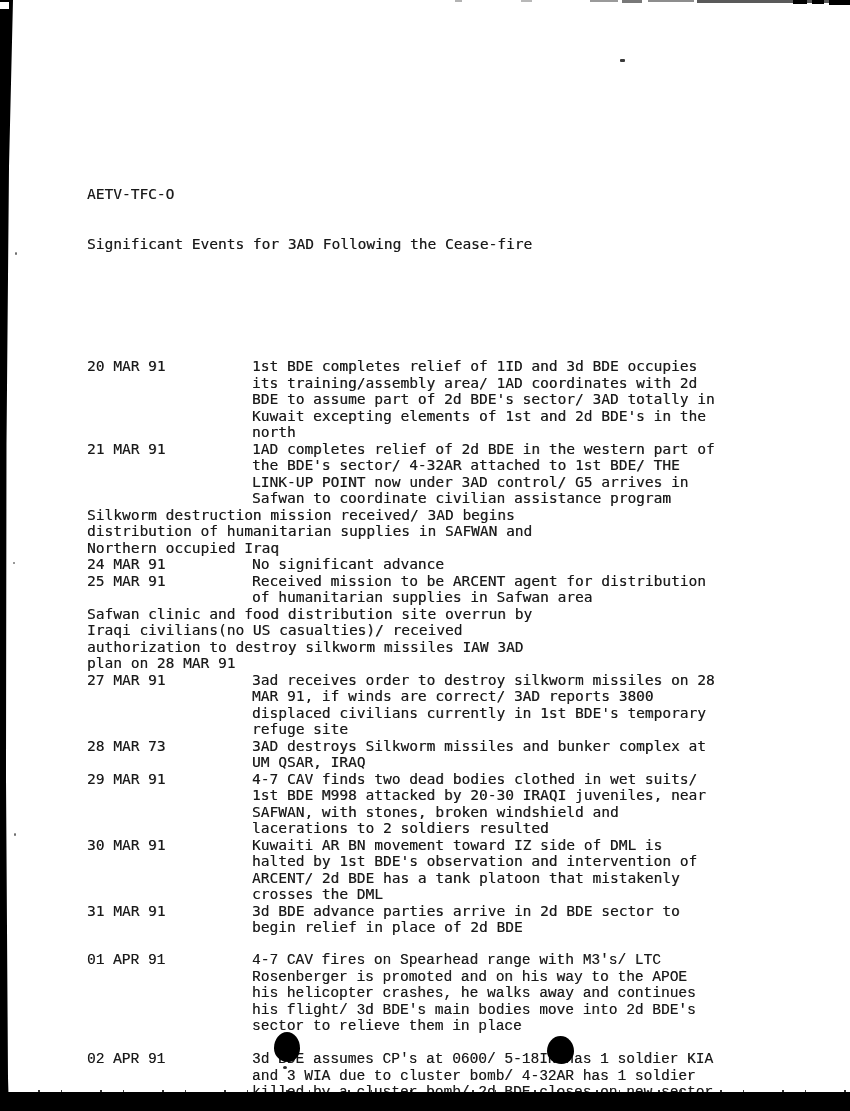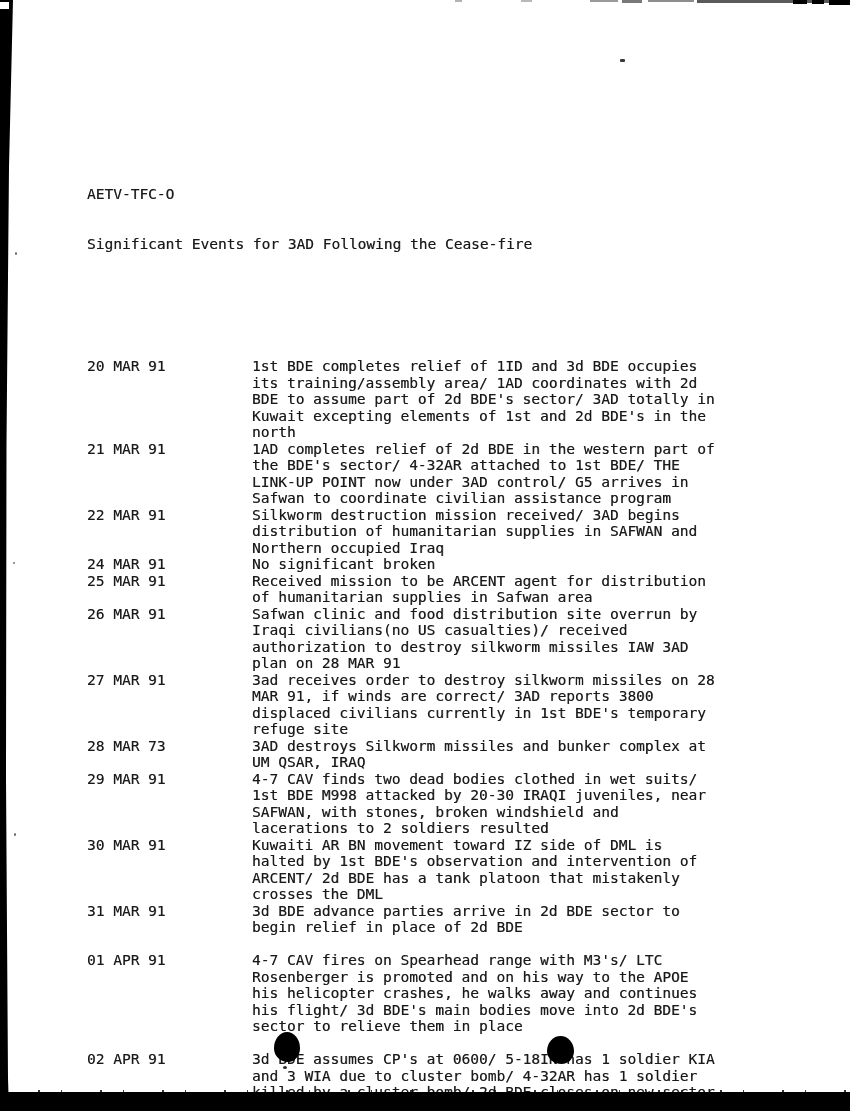--- a/index.html
+++ b/index.html
@@ -11,21 +11,21 @@
   
   .content {
     position: absolute; left: 87px; top: 120px; width: 720px;
     font-size: 14.5px; line-height: 16.5px; color: #191919;
     white-space: pre;
     text-shadow: 0.35px 0 0 rgba(20,20,20,0.55);
   }
   .doc-header { white-space: pre; }
   .entries { margin-top: 40px; }
   .entry { display: flex; gap: 45px; }
-  .entry.gap { margin-top: 16.5px; }
+  .entry.gap { margin-top: 16.5px; font-family: Liberation Mono, monospace; }
   .entry-date { width: 120px; flex: 0 0 120px; }
   .entry-text { white-space: pre; }
 
   
   .edge-left {
     position: absolute; left: 0; top: 0; width: 14px; height: 1111px; background: #000;
     clip-path: polygon(0 0, 13px 0, 9px 15%, 6.5px 40%, 6px 70%, 8px 97%, 9px 100%, 0 100%);
   }
   .edge-notch { position: absolute; left: 0; top: 2px; width: 9px; height: 7px; background: #fff; z-index: 2; }
   .edge-bottom { position: absolute; left: 0; top: 1092px; width: 850px; height: 19px; background: #000; }
@@ -84,33 +84,31 @@
 BDE to assume part of 2d BDE's sector/ 3AD totally in
 Kuwait excepting elements of 1st and 2d BDE's in the
 north</div>
   </div><div class="entry">
     <div class="entry-date">21 MAR 91</div>
     <div class="entry-text">1AD completes relief of 2d BDE in the western part of
 the BDE's sector/ 4-32AR attached to 1st BDE/ THE
 LINK-UP POINT now under 3AD control/ G5 arrives in
 Safwan to coordinate civilian assistance program</div>
   </div><div class="entry">
-    <div class="entry-date">22 MAR 91</div>
     <div class="entry-text">Silkworm destruction mission received/ 3AD begins
 distribution of humanitarian supplies in SAFWAN and
 Northern occupied Iraq</div>
   </div><div class="entry">
     <div class="entry-date">24 MAR 91</div>
-    <div class="entry-text">No significant broken</div>
+    <div class="entry-text">No significant advance</div>
   </div><div class="entry">
     <div class="entry-date">25 MAR 91</div>
     <div class="entry-text">Received mission to be ARCENT agent for distribution
 of humanitarian supplies in Safwan area</div>
   </div><div class="entry">
-    <div class="entry-date">26 MAR 91</div>
     <div class="entry-text">Safwan clinic and food distribution site overrun by
 Iraqi civilians(no US casualties)/ received
 authorization to destroy silkworm missiles IAW 3AD
 plan on 28 MAR 91</div>
   </div><div class="entry">
     <div class="entry-date">27 MAR 91</div>
     <div class="entry-text">3ad receives order to destroy silkworm missiles on 28
 MAR 91, if winds are correct/ 3AD reports 3800
 displaced civilians currently in 1st BDE's temporary
 refuge site</div>

